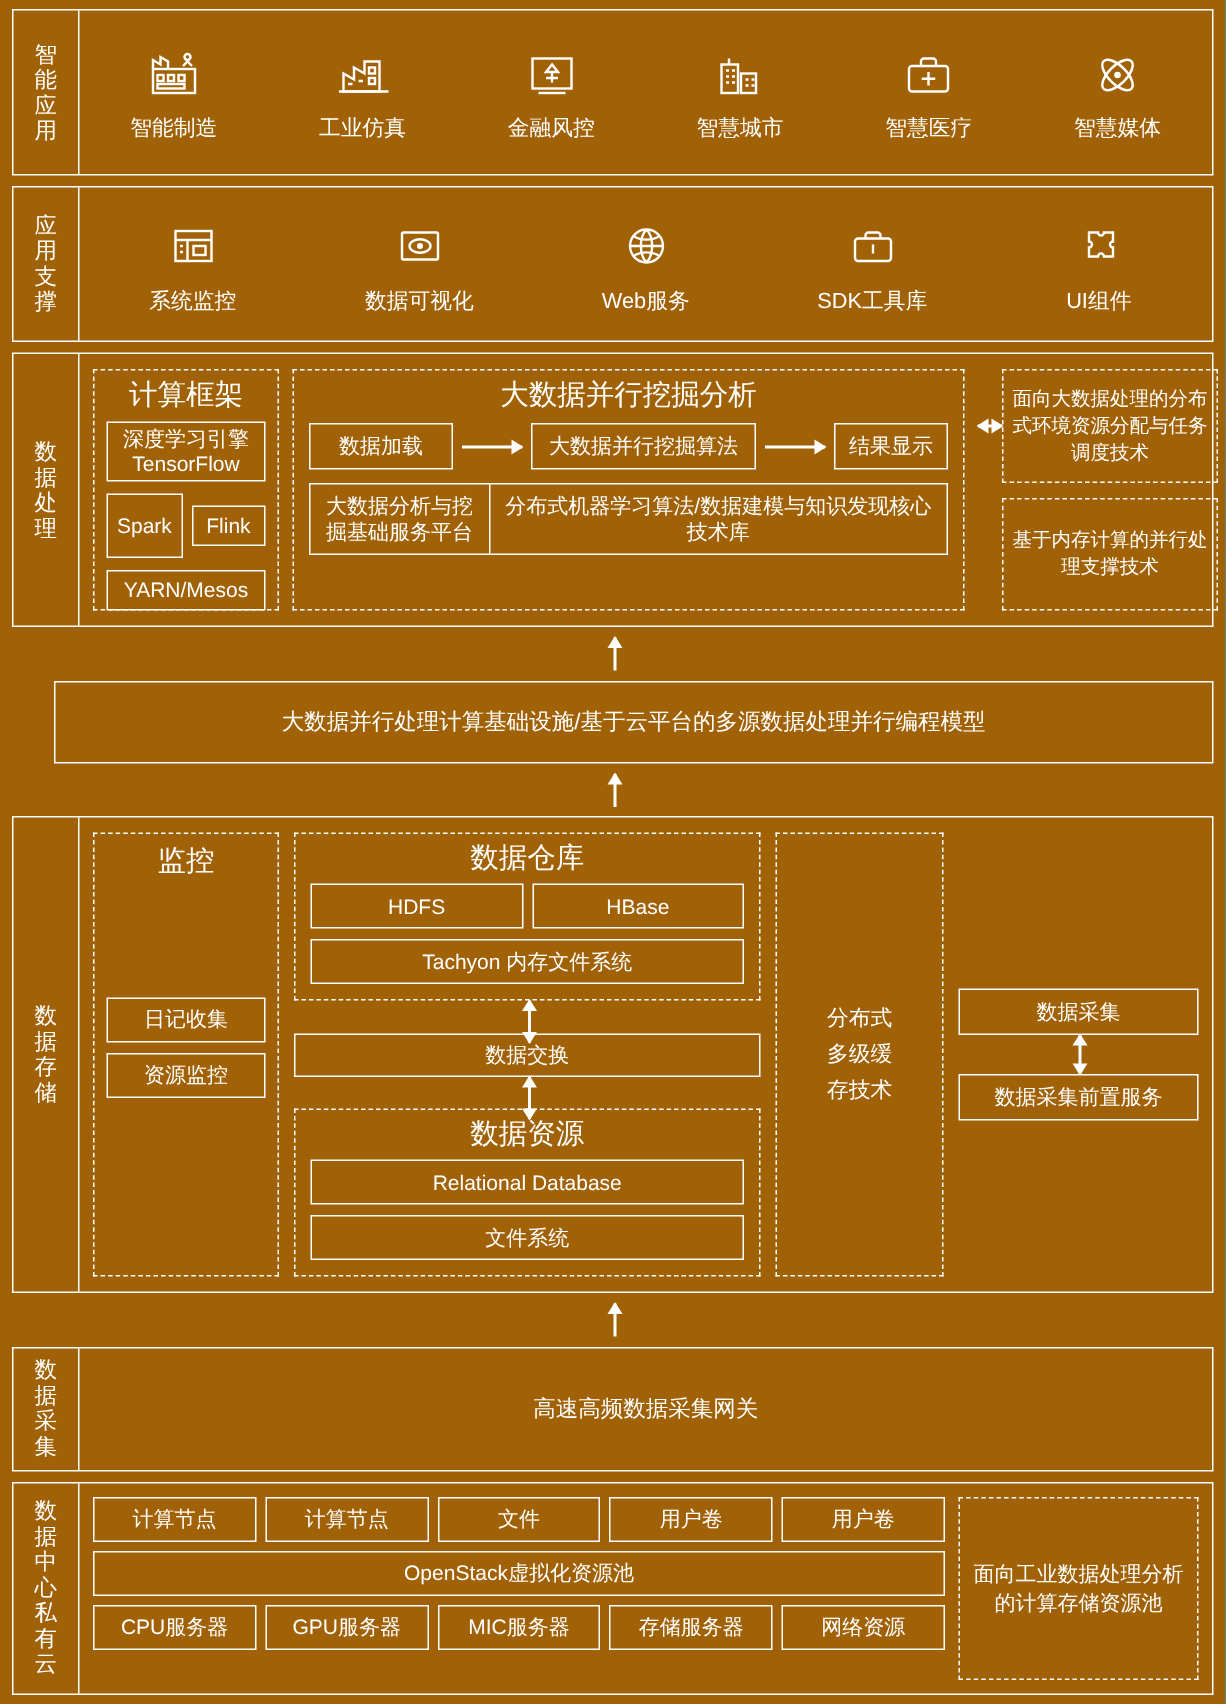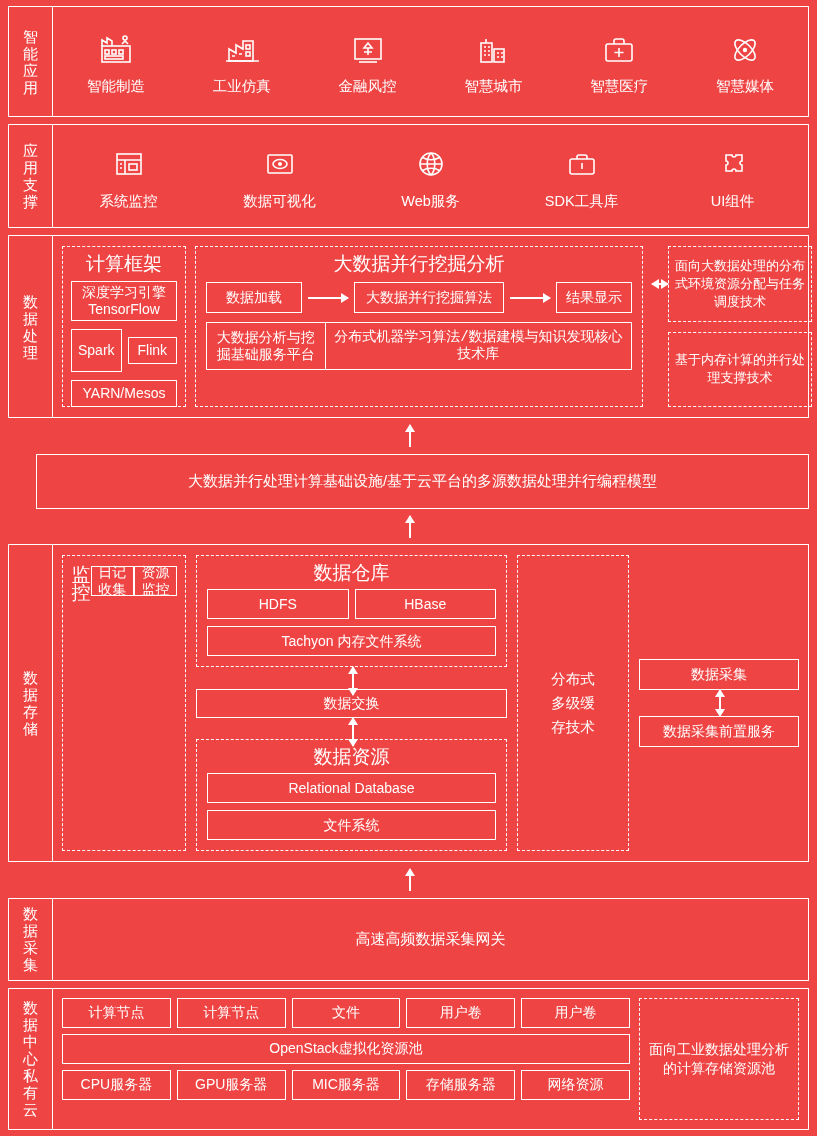--- a/index.html
+++ b/index.html
@@ -11,21 +11,21 @@
     width: 817px;
     height: 1136px;
     font-family: "Liberation Sans", sans-serif;
     color: #ffffff;
     overflow: hidden;
   }
   .page {
     position: relative;
     width: 817px;
     height: 1136px;
-    background: #ef4444;
+    background: #a16207;
     box-sizing: border-box;
     padding: 6px 8px 6px 8px;
     display: flex;
     flex-direction: column;
     gap: 7px;
   }
   
   .band {
     border: 1px solid #ffffff;
     display: flex;
@@ -180,21 +180,21 @@
     align-items: center;
     justify-content: center;
     font-size: 15px;
     box-sizing: border-box;
     margin-left: 28px;
   }
   .stack-arrow-wrap { height: 22px; }
 
   
   #ds-body { display: flex; padding: 10px 9px; gap: 10px; align-items: stretch; }
-  .ds-mon { width: 124px; flex: 0 0 124px; padding: 10px 8px; display: flex; flex-direction: row; }
+  .ds-mon { width: 124px; flex: 0 0 124px; padding: 10px 8px; display: flex; flex-direction: column; }
   .ds-center { flex: 1 1 auto; display: flex; flex-direction: column; gap: 0; }
   .ds-cache { width: 112px; flex: 0 0 112px; display: flex; align-items: center; justify-content: center; text-align: center; font-size: 14.5px; line-height: 24px; }
   .ds-right { width: 160px; flex: 0 0 160px; display: flex; flex-direction: column; align-items: center; justify-content: center; gap: 0; }
 
   
   #pc-body { display: flex; padding: 9px; gap: 9px; align-items: stretch; }
   .pc-left { flex: 1 1 auto; display: flex; flex-direction: column; gap: 6px; }
   .pc-row { display: flex; gap: 6px; }
   .pc-row .sbox { flex: 1 1 0; height: 30px; padding: 14px; }
   .pc-right { width: 160px; flex: 0 0 160px; display: flex; align-items: center; justify-content: center; text-align: center; font-size: 14px; line-height: 19px; padding: 6px; }
@@ -394,21 +394,21 @@
           </div>
           <div class="harrow" style="flex:0 0 40px;"></div>
           <div class="sbox" style="width:76px;height:31px;">
             <span>结果显示</span>
           </div>
         </div>
         <div class="row-h" style="align-items:stretch;gap:0;">
           <div class="sbox" style="width:133px;height:48px;">
             <span>大数据分析与挖掘基础服务平台</span>
           </div>
-          <div class="sbox" style="flex:1 1 auto;height:48px;border-left:none;font-family:Liberation Mono, monospace;">
+          <div class="sbox" style="flex:1 1 auto;height:48px;border-left:none;">
             <span>分布式机器学习算法/数据建模与知识发现核心技术库</span>
           </div>
         </div>
       </div>
 
       <div class="dp-right">
         <div style="display:flex;align-items:center;flex:1 1 0;">
           <div class="harrow harrow-left" style="flex:0 0 16px;background:#fff;position:relative;"></div>
           <div class="dbox" style="flex:1 1 auto;height:100%;display:flex;align-items:center;justify-content:center;text-align:center;font-size:13px;line-height:18px;padding:4px 6px;">
             <span>面向大数据处理的分布式环境资源分配与任务调度技术</span>

